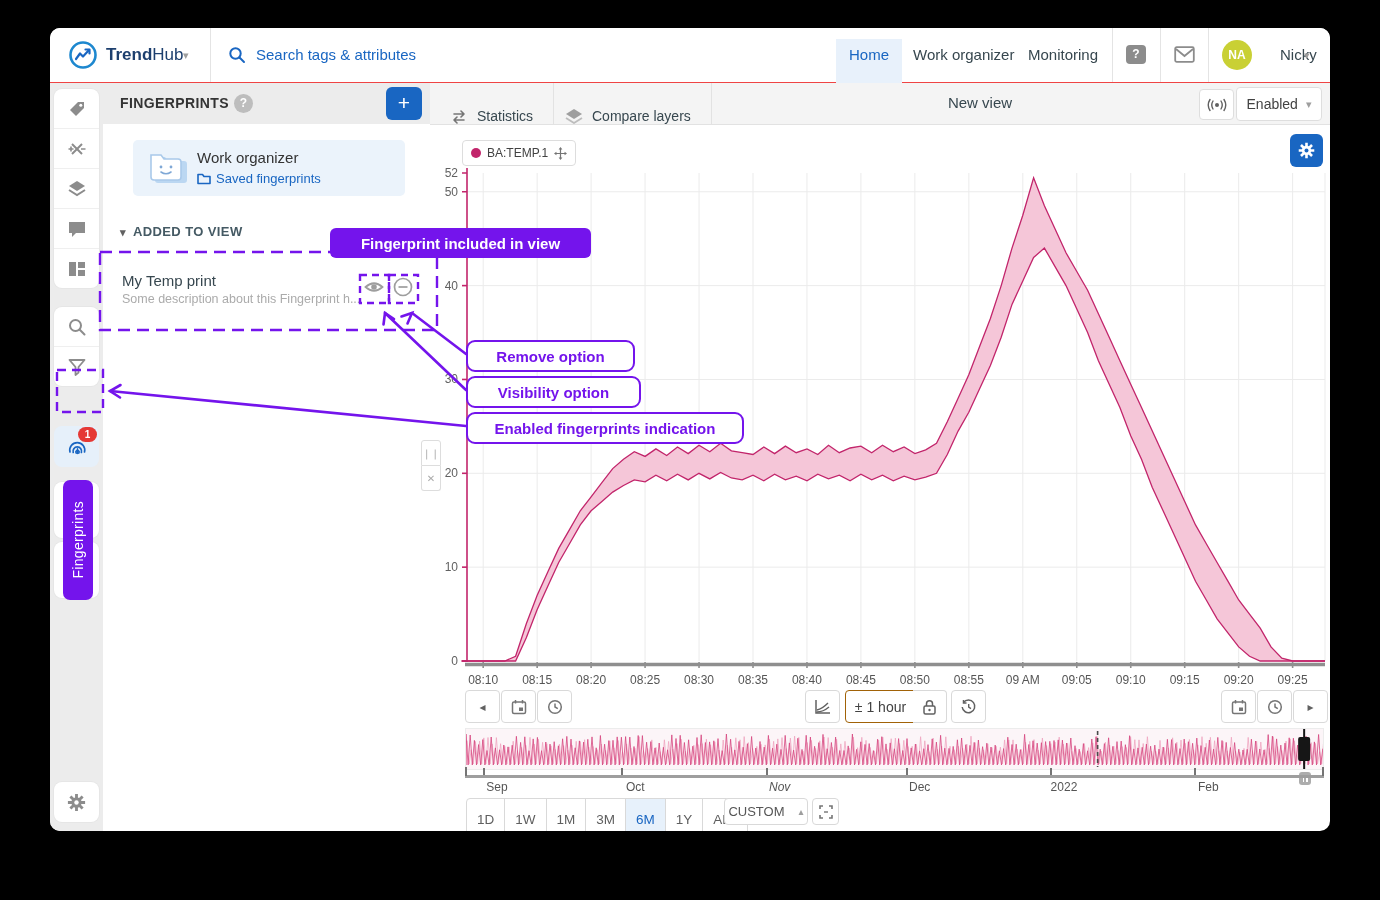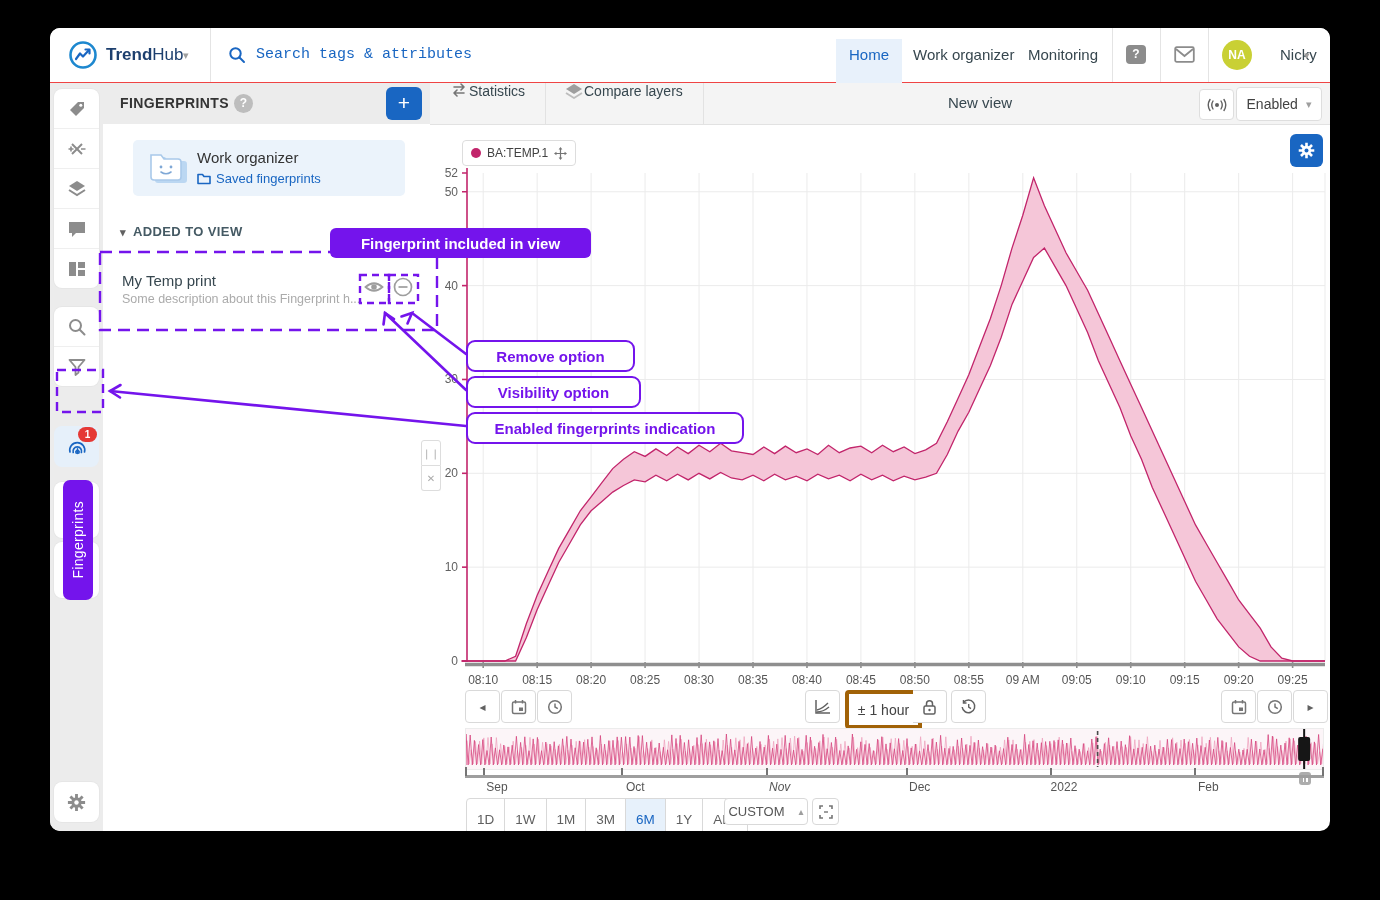--- a/index.html
+++ b/index.html
@@ -3,21 +3,21 @@
 <meta charset="utf-8">
 <style>
   html,body{margin:0;padding:0;background:#000;width:1380px;height:900px;font-family:"Liberation Sans",sans-serif;-webkit-font-smoothing:antialiased;}
   #app-window{position:absolute;left:50px;top:28px;width:1280px;height:803px;background:#fff;border-radius:10px;overflow:hidden;}
   .abs{position:absolute;}
   
   #navbar{position:absolute;left:0;top:0;width:1280px;height:54px;background:#fff;border-bottom:5px solid #ef4444;padding-left:24px;}
   .vdiv{position:absolute;top:0;width:1px;height:54px;background:#e4e4e4;}
   #logo-text{font-size:17px;color:#1d3f6e;}
   #logo-text b{font-weight:700;} 
-  #search-input{border:none;outline:none;font-size:15px;color:#1966C2;width:280px;background:transparent;font-family:Liberation Mono, monospace;}
+  #search-input{border:none;outline:none;font-size:15px;color:#1966C2;width:280px;background:transparent;font-family:Liberation Sans, sans-serif;}
   #search-input::placeholder{color:#1966C2;opacity:1;}
   .nav-item{position:absolute;top:11px;height:44px;line-height:32px;padding:0 13px;font-size:15px;color:#37474F;border-radius:0;cursor:pointer;}
   .nav-item.active{background:#E8F1FB;color:#1966C2;}
   .caret{color:#9e9e9e;font-size:11px;}
   #avatar{position:absolute;width:30px;height:30px;border-radius:50%;background:#C9D034;color:#fff;font-size:12px;font-weight:700;text-align:center;line-height:30px;}
   
   #rail{position:absolute;left:0;top:55px;width:53px;height:748px;background:#ECECEC;}
   .rail-card{position:absolute;left:4px;width:45px;background:#fff;border-radius:8px;box-shadow:0 0 0 1px #e6e6e6;}
   .rail-cell{position:relative;width:45px;height:39px;display:flex;align-items:center;justify-content:center;border-top:1px solid #efefef;cursor:pointer;}
   .rail-cell:first-child{border-top:none;}
@@ -37,34 +37,34 @@
   #section-header{position:absolute;left:17px;top:100px;font-size:13px;font-weight:700;color:#455A64;letter-spacing:.4px;cursor:pointer;}
   #fp-item-title{position:absolute;left:19px;top:148px;font-size:15px;color:#37474F;}
   #fp-item-desc{position:absolute;left:19px;top:168px;font-size:12.5px;color:#ABABAB;}
   .item-icon{position:absolute;top:152px;width:22px;height:22px;cursor:pointer;}
   
   .callout{position:absolute;background:#fff;border:2.5px solid #7414EC;border-radius:9px;color:#7414EC;font-weight:700;font-size:15px;display:flex;align-items:center;justify-content:center;z-index:60;}
   #banner{position:absolute;left:280px;top:200px;width:261px;height:30px;background:#7414EC;border-radius:6px;color:#fff;font-weight:700;font-size:15px;display:flex;align-items:center;justify-content:center;z-index:60;}
   #annot-svg{position:absolute;left:0;top:0;width:1280px;height:803px;pointer-events:none;z-index:55;}
   
   #toolbar{position:absolute;left:380px;top:55px;width:900px;height:41px;background:#F4F4F4;border-bottom:1px solid #e2e2e2;}
-  .tool-tab{position:absolute;top:0;height:41px;display:flex;align-items:flex-start;gap:1px;padding:0 20px;font-size:14px;color:#37474F;border-right:1px solid #e2e2e2;cursor:pointer;}
+  .tool-tab{position:absolute;top:0;height:41px;display:flex;align-items:flex-end;gap:9px;padding:0 20px;font-size:14px;color:#37474F;border-right:1px solid #e2e2e2;cursor:pointer;}
   #view-title{position:absolute;left:470px;top:11px;width:160px;text-align:center;font-size:15px;color:#37474F;}
   .tbtn{position:absolute;background:#fff;border:1px solid #dedede;border-radius:4px;display:flex;align-items:center;justify-content:center;cursor:pointer;}
   
   #chip{position:absolute;left:412px;top:112px;height:24px;background:#fff;border:1px solid #ddd;border-radius:4px;display:flex;align-items:center;gap:6px;padding:0 8px;font-size:12px;color:#424242;cursor:pointer;z-index:10;}
   #chart-gear{position:absolute;left:1240px;top:106px;width:33px;height:33px;background:#1966C2;border-radius:6px;display:flex;align-items:center;justify-content:center;cursor:pointer;z-index:10;}
   #plot-wrap{position:absolute;left:380px;top:96px;width:900px;height:600px;}
   #yaxis-widget{position:absolute;left:371px;top:412px;width:18px;z-index:12;}
   .yw-btn{width:18px;height:24px;background:#fff;border:1px solid #ddd;display:flex;align-items:center;justify-content:center;color:#aaa;font-size:10px;cursor:pointer;}
   .yw-btn:first-child{border-radius:3px 3px 0 0;}
   .yw-btn:last-child{border-radius:0 0 3px 3px;border-top:none;}
   
   .ctl{position:absolute;top:662px;width:33px;height:31px;background:#fff;border:1px solid #d9d9d9;border-radius:4px;display:flex;align-items:center;justify-content:center;color:#616161;cursor:pointer;font-size:12px;}
-  #offset-btn{position:absolute;top:662px;left:795px;width:69px;height:31px;background:#fff;border:4px solid #a16207;border-radius:4px 0 0 4px;display:flex;align-items:center;justify-content:center;font-size:14px;color:#424242;cursor:pointer;}
+  #offset-btn{position:absolute;top:662px;left:795px;width:69px;height:31px;background:#fff;border:1px solid #a16207;border-radius:4px 0 0 4px;display:flex;align-items:center;justify-content:center;font-size:14px;color:#424242;cursor:pointer;}
   
   #overview{position:absolute;left:415px;top:700px;width:859px;height:42px;background:#FCF5F8;border:1px solid #ececec;box-sizing:border-box;cursor:pointer;}
   #scrub-handle-below{position:absolute;left:1249px;top:744px;width:12px;height:13px;background:#ADADAD;border-radius:3px;cursor:grab;}
   #scrub-handle-below:before{content:"";position:absolute;left:3.5px;top:3px;width:1.5px;height:7px;background:#fff;}
   #scrub-handle-below:after{content:"";position:absolute;left:7px;top:3px;width:1.5px;height:7px;background:#fff;}
   #timeline{position:absolute;left:415px;top:743px;width:859px;height:24px;}
   #timeline-line{position:absolute;left:0;top:4px;width:859px;height:2.5px;background:#9e9e9e;}
   .tl-tick{position:absolute;top:-3px;width:2px;height:7px;background:#757575;}
   .tl-label{position:absolute;top:9px;font-size:12px;color:#555;transform:translateX(-50%);white-space:nowrap;}
   

